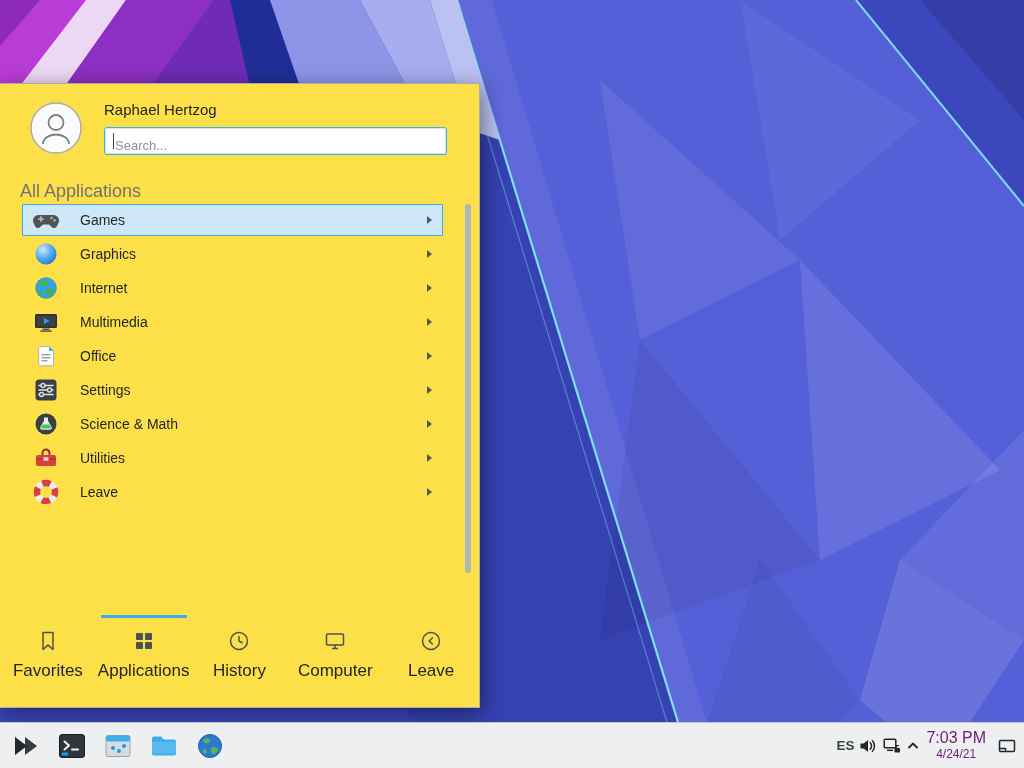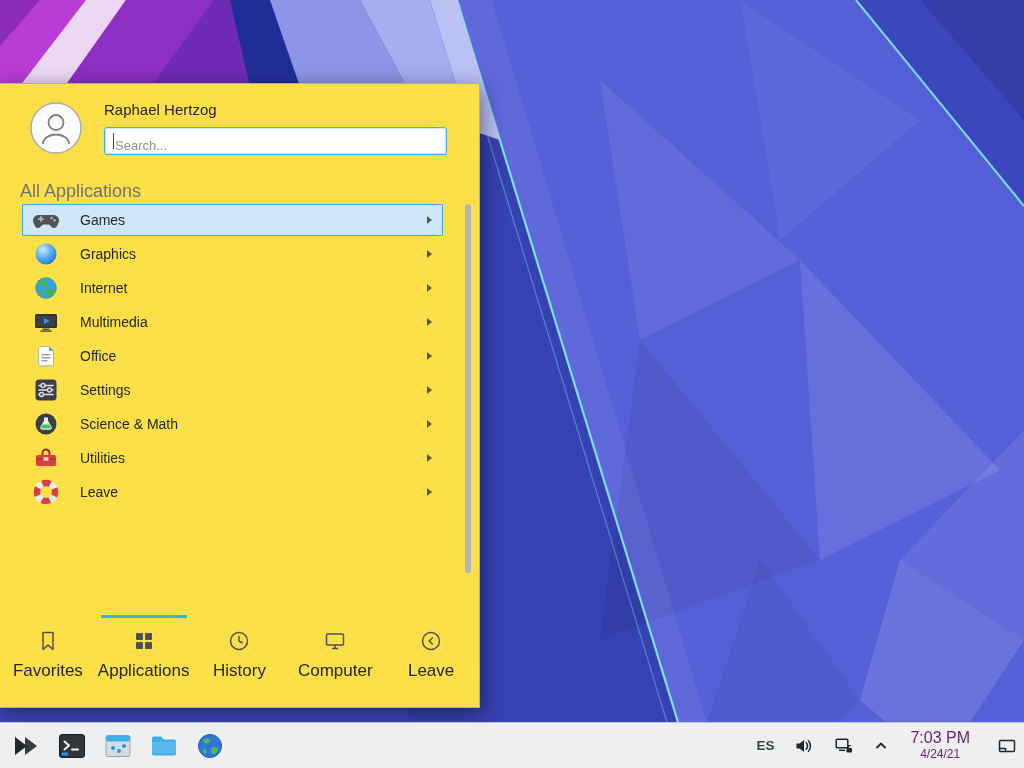--- a/index.html
+++ b/index.html
@@ -56,21 +56,21 @@
 
   
   .panel {
     position:absolute; left:0; top:722px; width:1024px; height:46px;
     background:#edeff0; border-top:1px solid #c3c5c7;
     display:flex; align-items:center; padding:0 6px 0 8px; z-index:6;
   }
   .task-btn { border:none; background:transparent; width:36px; height:40px; display:flex; align-items:center; justify-content:center; margin-right:10px; cursor:default; }
   .task-icon { display:flex; }
   .panel-spacer { flex:1; }
-  .tray { display:flex; align-items:center; gap:20px; }
+  .tray { display:flex; align-items:center; gap:4px; }
   .kbd-layout { font-size:13.5px; font-weight:bold; color:#3f4447; }
   .tray-icon { display:flex; align-items:center; }
   .clock { text-align:center; line-height:1.15; color:#701a75; padding:0 2px; }
   .clock .time { font-size:16px; }
   .clock .date { font-size:12px; }
   .show-desktop { margin-left:4px; display:flex; align-items:center; }
 </style>
 </head>
 <body>
 

